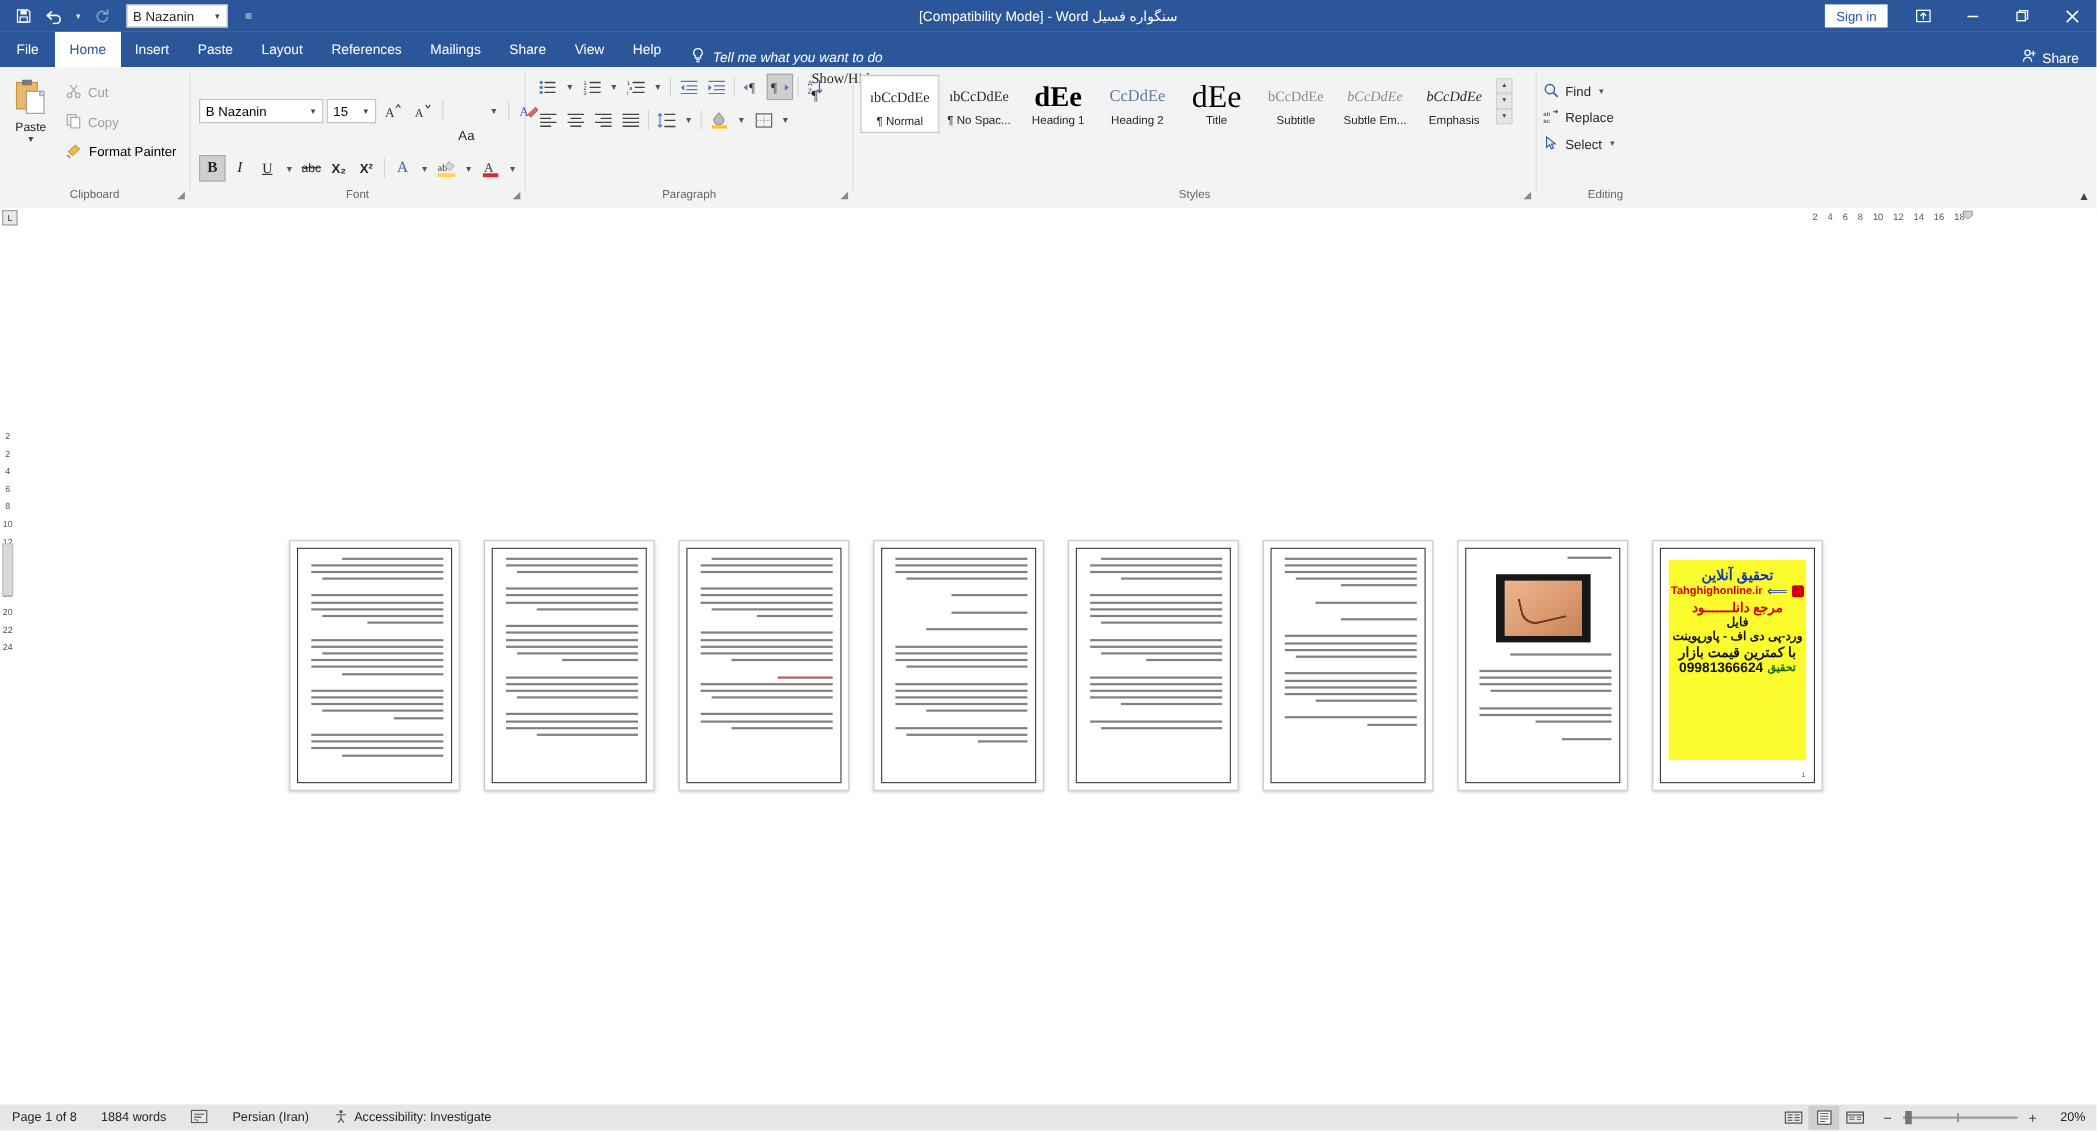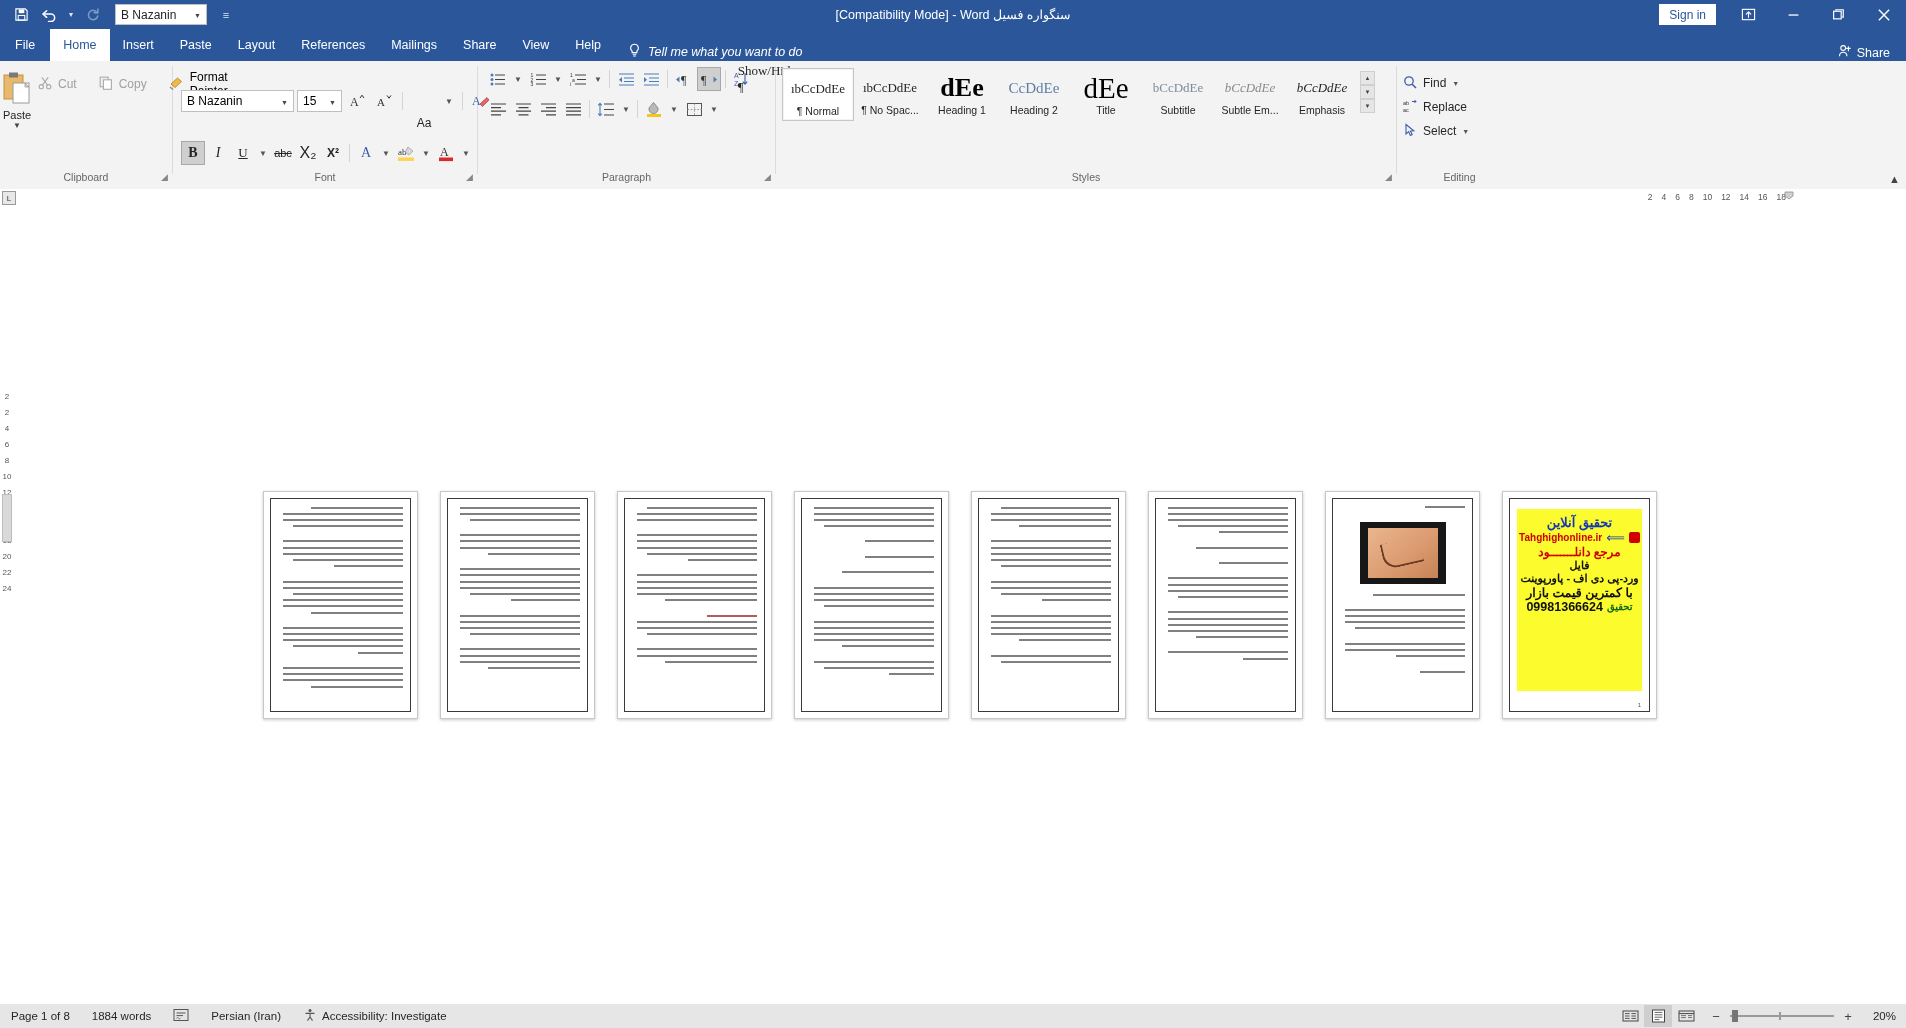--- a/index.html
+++ b/index.html
@@ -82,21 +82,21 @@
     position: absolute; right: 4px; top: 1px; font-size: 9px; color: #888;
   }
   .vsep { width: 1px; background: #dcdcdc; height: 108px; margin-top: 5px; }
 
   
   .g-clip { width: 172px; }
   .paste-btn {
     width: 56px; display: flex; flex-direction: column; align-items: center;
     padding-top: 4px; font-size: 11px; color: #262626;
   }
-  .clip-list { display: flex; flex-direction: row; gap: 18px; padding-top: 6px; }
+  .clip-list { display: flex; flex-direction: column; gap: 5px; padding-top: 6px; }
   .clip-item {
     display: flex; align-items: center; gap: 6px; font-size: 12px;
     height: 22px; padding-left: 4px;
   }
   .clip-item.disabled { color: #a0a0a0; }
 
   
   .g-font { width: 304px; }
   .font-row1 { display: flex; align-items: center; gap: 3px; padding-left: 8px; }
   .font-row2 { display: flex; align-items: center; gap: 1px; padding-left: 8px; padding-top: 6px; }
@@ -471,21 +471,21 @@
             <i style="font-family:'Liberation Serif',serif;font-size:14px;">I</i>
           </div>
           <div class="ibtn">
             <span style="font-family:'Liberation Serif',serif;font-size:13px;text-decoration:underline;">U</span>
           </div>
           <div class="ibtn sm">▼</div>
           <div class="ibtn">
             <span style="font-size:11px;text-decoration:line-through;">abc</span>
           </div>
           <div class="ibtn">
-            <span style="font-size:16px;font-weight:normal;">X₂</span>
+            <span style="font-size:12px;font-weight:bold;">X₂</span>
           </div>
           <div class="ibtn">
             <span style="font-size:12px;font-weight:bold;">X²</span>
           </div>
           <div class="hsep"></div>
           <div class="ibtn">
             <span style="font-family:'Liberation Serif',serif;font-size:14px;color:#3b5ea8;">A</span>
           </div>
           <div class="ibtn sm">▼</div>
           <div class="ibtn">

